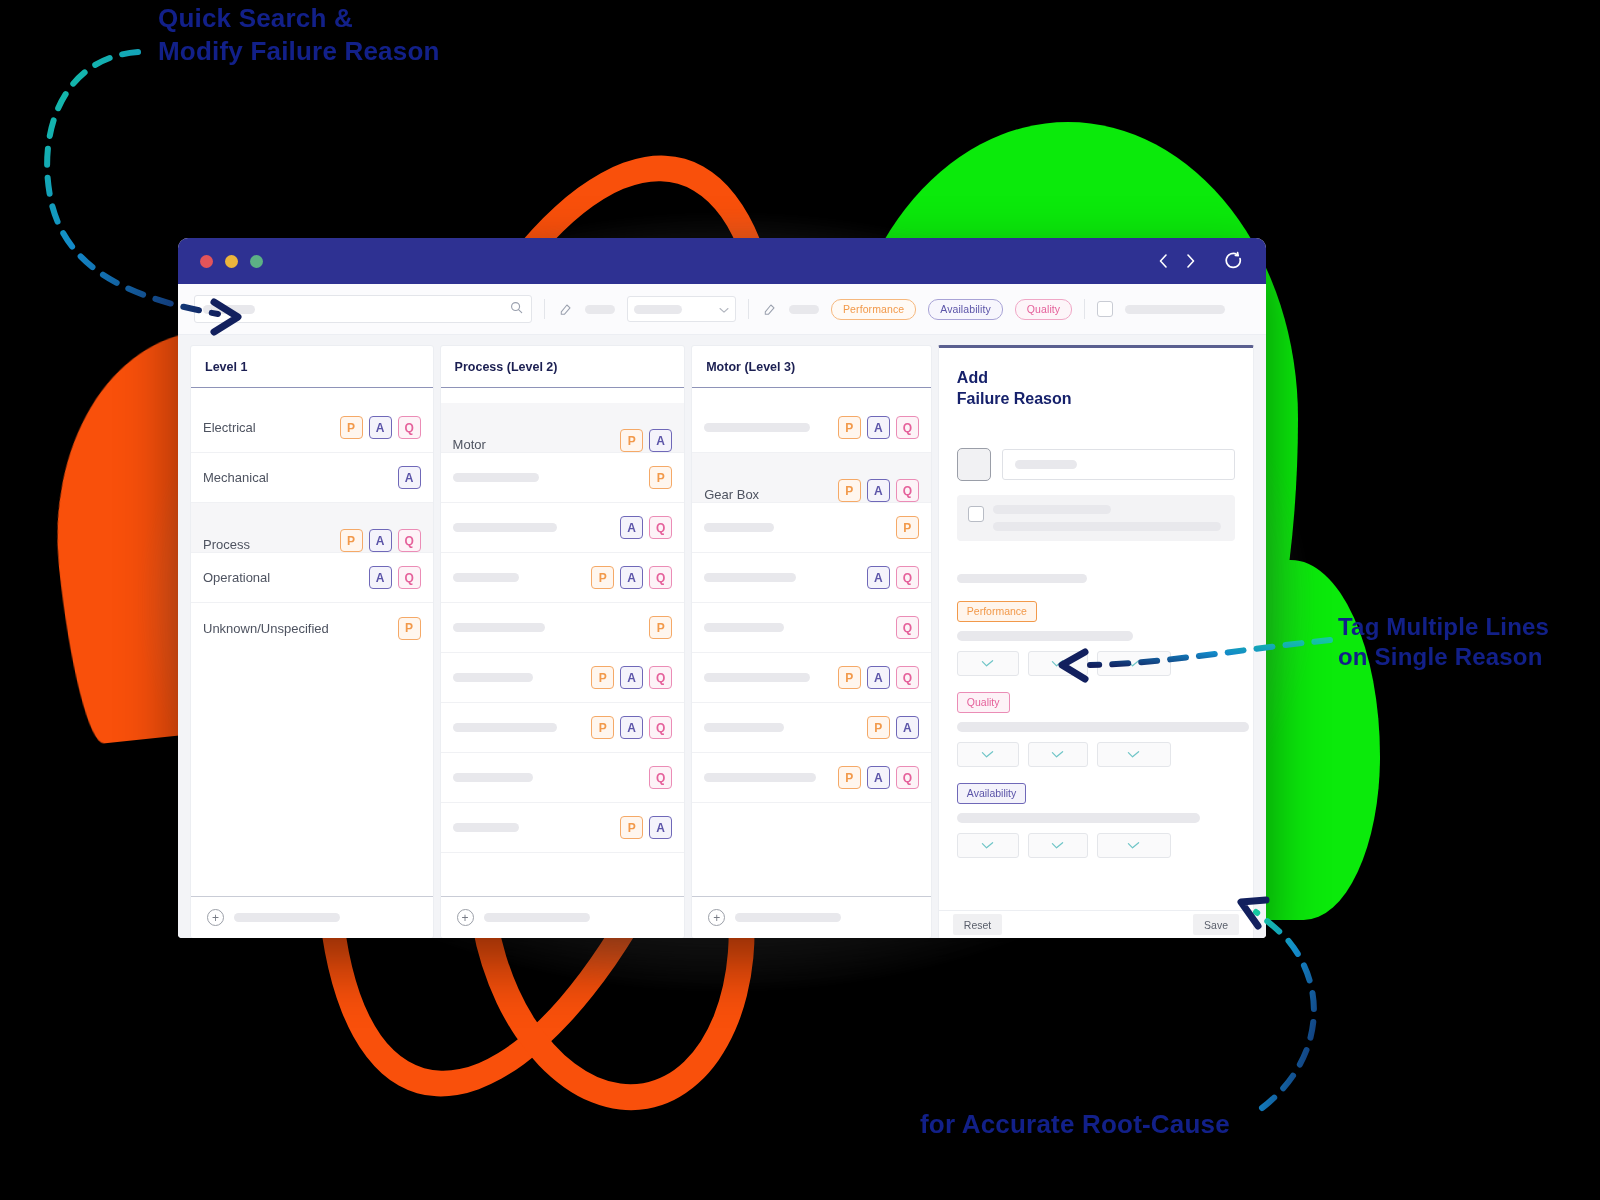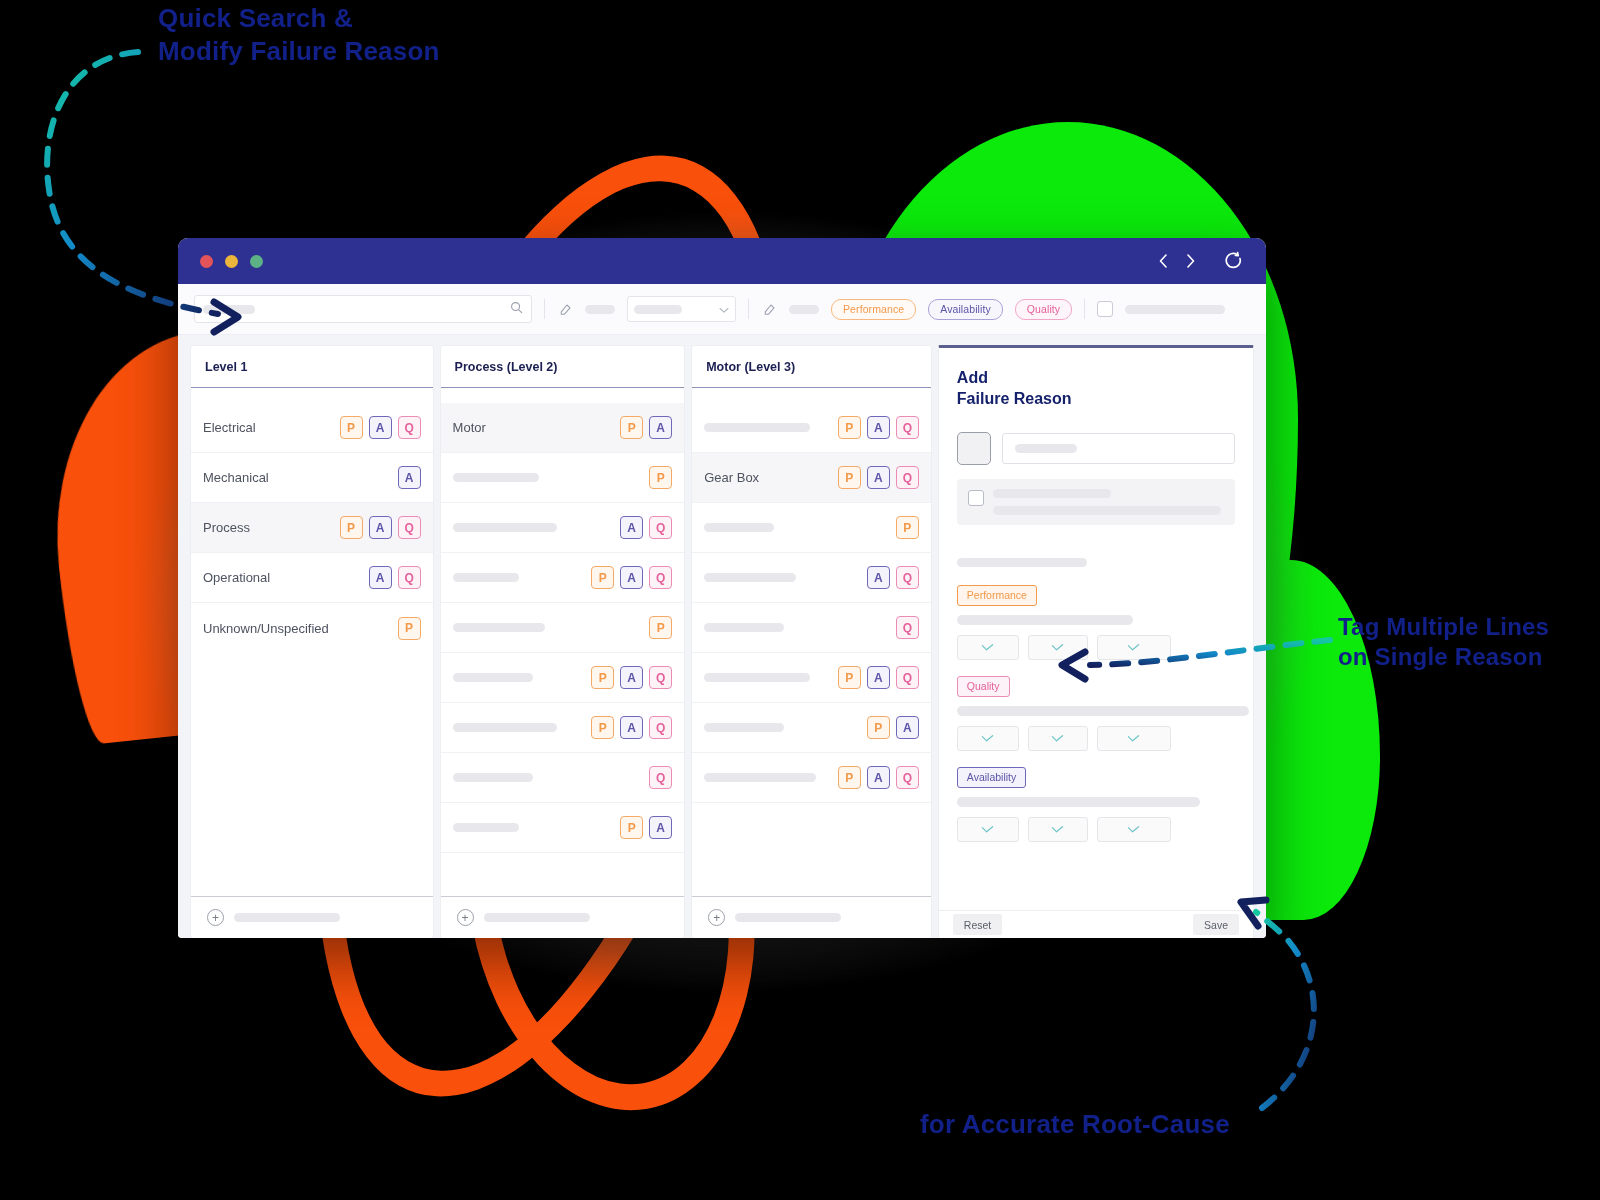--- a/index.html
+++ b/index.html
@@ -109,21 +109,21 @@
   .col-head{
     height:42px;display:flex;align-items:center;padding:0 14px;
     font-size:12.5px;color:#1b1f52;font-weight:600;border-bottom:1.5px solid #8e93b8;
     box-sizing:border-box;
   }
   .rows{flex:1;overflow:hidden;}
   .row{
     height:50px;display:flex;align-items:center;justify-content:space-between;
     padding:0 12px;border-bottom:1px solid #f0f1f4;box-sizing:border-box;
   }
-  .row.sel{background:#f6f6f8;}
+  .row.sel{background:#f6f6f8;align-items:flex-end;}
   .row-label{font-size:13px;color:#4e5360;}
   .badges{display:flex;gap:6px;}
   .badge{
     width:21px;height:21px;border-radius:4px;border:1.4px solid;
     display:flex;align-items:center;justify-content:center;
     font-size:12px;font-weight:600;
   }
   .badge.P{color:#f2994a;border-color:#f5a967;background:#fff6ee;}
   .badge.A{color:#5b54a8;border-color:#6f68b8;background:#f4f3fb;}
   .badge.Q{color:#e5619b;border-color:#eb8cb6;background:#fdf3f7;}
@@ -133,21 +133,21 @@
   }
   .plus{width:15px;height:15px;border:1px solid #9b9fa8;border-radius:50%;
         display:flex;align-items:center;justify-content:center;color:#777b85;font-size:12px;line-height:1;}
 
   
   .panel{
     width:316px;background:#fff;border:1px solid #eceef2;border-top:3px solid #5a5f8f;
     border-radius:2px;display:flex;flex-direction:column;overflow:hidden;
   }
   .panel-body{flex:1;padding:20px 18px 0 18px;}
-  .panel-title{font-size:16px;font-weight:700;color:#16216b;line-height:1.3;margin-bottom:22px;}
+  .panel-title{font-size:16px;font-weight:700;color:#16216b;line-height:1.3;margin-bottom:38px;}
   .field-row{display:flex;align-items:center;gap:11px;margin-bottom:14px;}
   .swatch{width:32px;height:31px;border:1.5px solid #9a9ea8;border-radius:5px;background:#f1f1f3;}
   .text-input{flex:1;height:29px;border:1px solid #dfe1e6;border-radius:3px;background:#fff;
                display:flex;align-items:center;padding:0 12px;}
   .note-box{background:#f3f3f5;border-radius:4px;padding:10px 11px;display:flex;gap:9px;margin-bottom:28px;}
   .note-check{width:14px;height:14px;border:1.4px solid #b8bcc5;border-radius:3px;background:#fff;flex:0 0 auto;margin-top:1px;}
   .note-lines{flex:1;display:flex;flex-direction:column;gap:8px;}
   .tag{
     display:inline-flex;align-items:center;height:19px;padding:0 9px;border-radius:3px;
     font-size:10.5px;border:1px solid;margin-bottom:9px;

